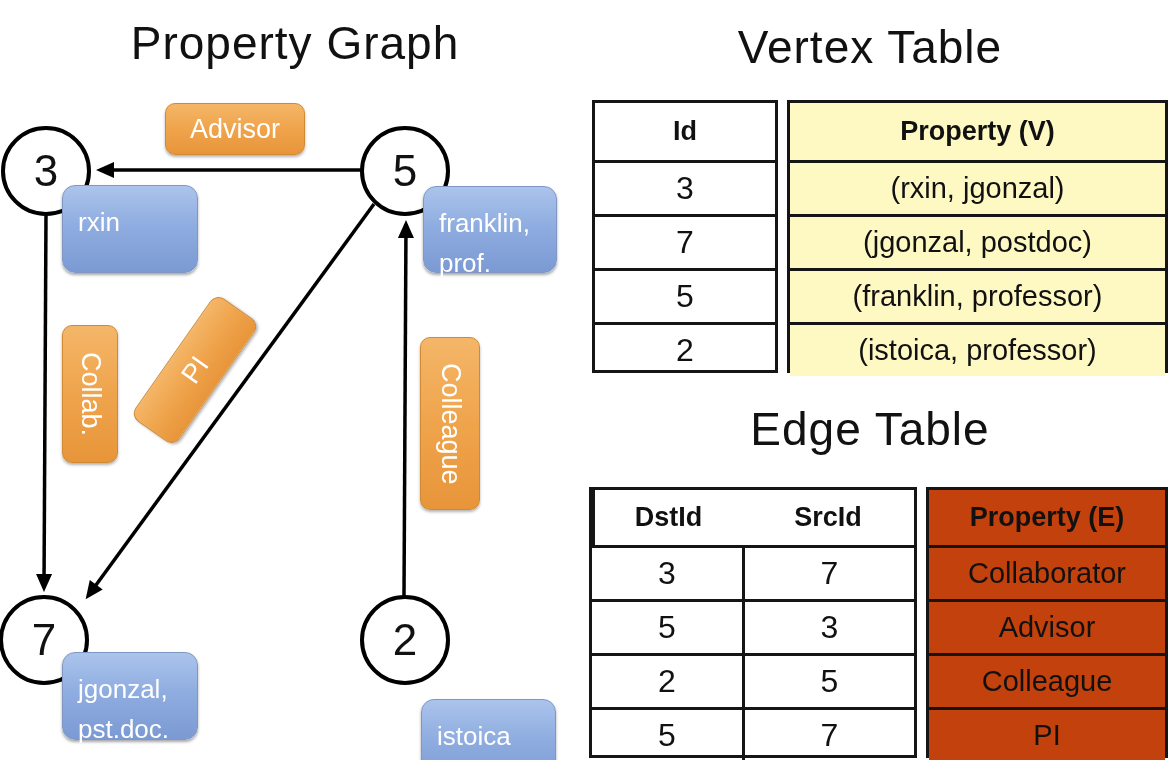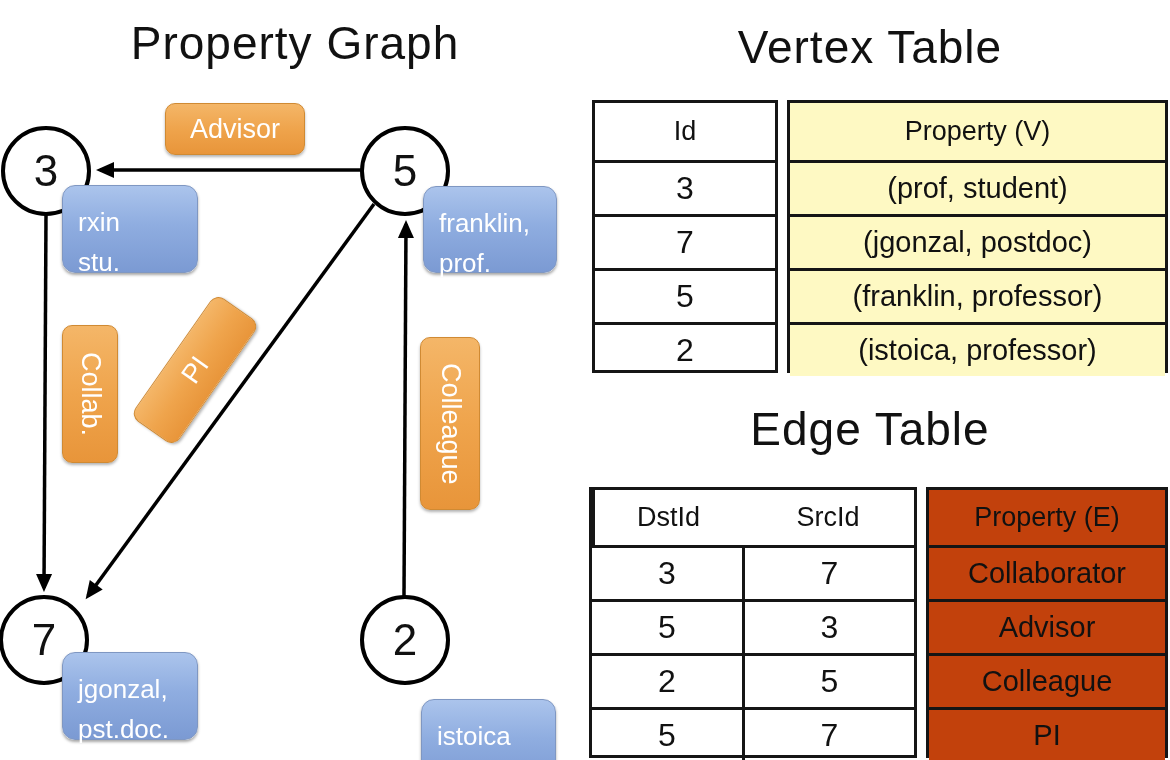--- a/index.html
+++ b/index.html
@@ -43,21 +43,21 @@
     position:absolute;border:3px solid #151515;background:#fff;box-sizing:border-box;
     display:grid;z-index:2;
   }
   .cell{
     display:flex;align-items:center;justify-content:center;
     border-top:3px solid #151515;box-sizing:border-box;
     font-size:29px;color:#111;white-space:nowrap;
   }
   .cell.row0{border-top:none;}
   .cell.colsep{border-left:3px solid #151515;}
-  .cell.hdr{font-weight:400;font-size:27px;}
+  .cell.hdr{font-weight:700;font-size:27px;}
   .cell.num{font-size:32px;}
   .bg-v{background:#fef9c3;}
   .bg-e{background:#c2410c;}
 </style>
 </head>
 <body>
 
 <div id="stage">
 
   <div class="title" style="left:85px;top:16px;width:420px;">Property Graph</div>
@@ -84,21 +84,20 @@
   </div>
   <div class="node" style="left:-1px;top:595px;">
     <span>7</span>
   </div>
   <div class="node" style="left:360px;top:595px;">
     <span>2</span>
   </div>
 
   <div class="vprop" style="left:62px;top:185px;width:136px;height:88px;">
     <span>rxin</span>
-    <span>stu.</span>
   </div>
   <div class="vprop" style="left:423px;top:186px;width:134px;height:87px;">
     <span>franklin,</span>
     <span>prof.</span>
   </div>
   <div class="vprop" style="left:62px;top:652px;width:136px;height:88px;">
     <span>jgonzal,</span>
     <span>pst.doc.</span>
   </div>
   <div class="vprop" style="left:421px;top:651px;width:135px;height:87px;margin-top:48px;">
@@ -113,21 +112,21 @@
 
   <div class="subtable" style="left:592px;top:100px;width:186px;height:273px;grid-template-rows:57px 54px 54px 54px 54px;">
     <div class="cell row0 hdr">Id</div>
     <div class="cell num">3</div>
     <div class="cell num">7</div>
     <div class="cell num">5</div>
     <div class="cell num">2</div>
   </div>
   <div class="subtable bg-v" style="left:787px;top:100px;width:381px;height:273px;grid-template-rows:57px 54px 54px 54px 54px;">
     <div class="cell row0 hdr bg-v">Property (V)</div>
-    <div class="cell bg-v">(prof, student)</div>
+    <div class="cell bg-v">(rxin, jgonzal)</div>
     <div class="cell bg-v">(jgonzal, postdoc)</div>
     <div class="cell bg-v">(franklin, professor)</div>
     <div class="cell bg-v">(istoica, professor)</div>
   </div>
 
   <div class="subtable" style="left:589px;top:487px;width:328px;height:271px;grid-template-columns:150px 1fr;grid-template-rows:55px 54px 54px 54px 54px;">
     <div class="cell row0 hdr colsep">DstId</div>
     <div class="cell row0 hdr">SrcId</div>
 
     <div class="cell num">3</div>

